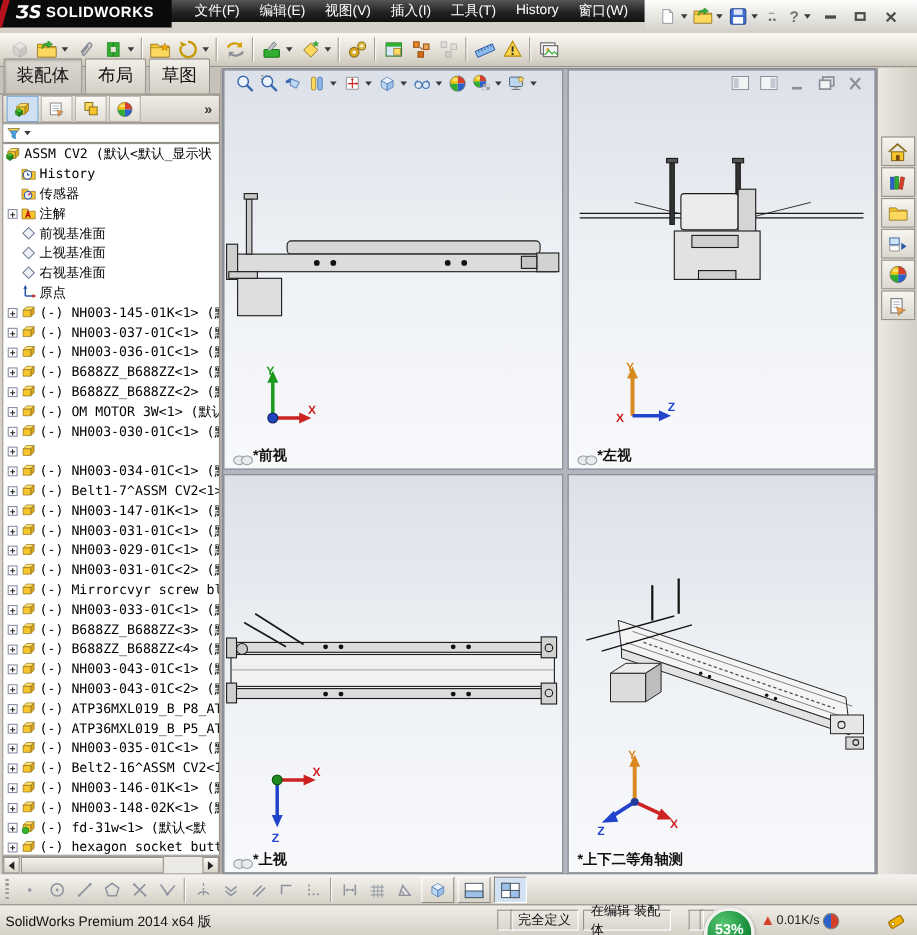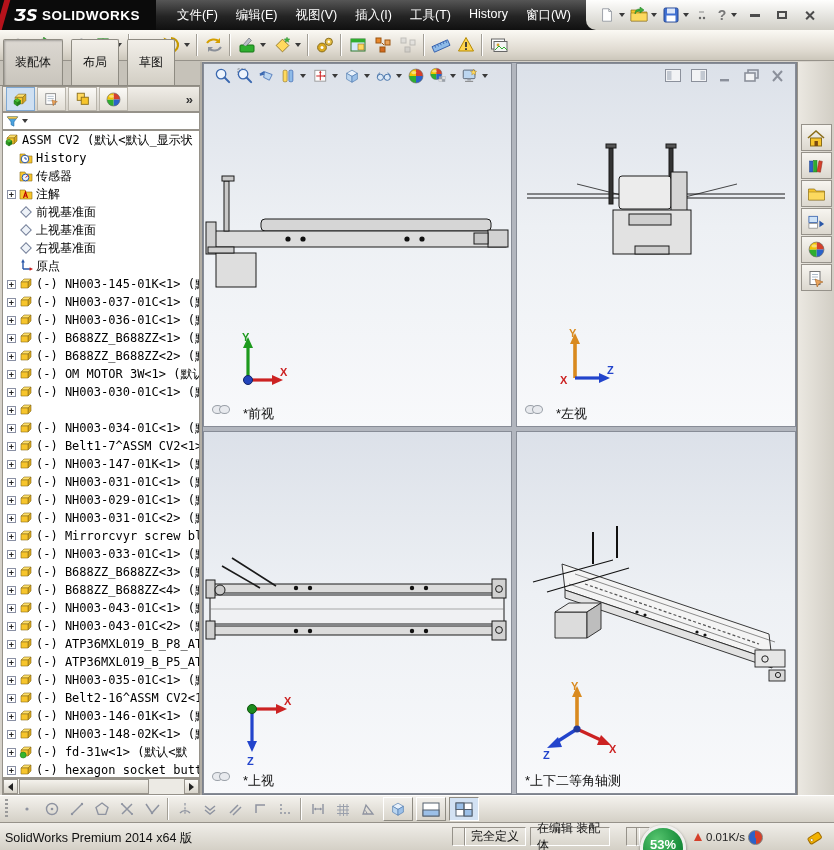--- a/index.html
+++ b/index.html
@@ -1,20 +1,20 @@
 <!DOCTYPE html>
 <html><head>
 <meta charset="utf-8">
 <style>
 html,body{margin:0;padding:0;background:#888}
 .app{position:relative;width:834px;height:850px;background:#d6d2ca;overflow:hidden;
  font-family:"Liberation Sans","DejaVu Sans",sans-serif;font-size:12px;color:#111}
 svg{display:block}
 
-.titlebar{position:absolute;left:0;top:0;width:834px;height:30px;background:linear-gradient(#565656,#242424 55%,#101010);display:flex;align-items:center}
+.titlebar{position:absolute;left:0;top:0;width:834px;height:20px;background:linear-gradient(#565656,#242424 55%,#101010);display:flex;align-items:center}
 .logo{display:flex;align-items:center;height:30px;padding:0 16px 0 14px;background:#0b0b0b;position:relative;flex:none}
 .logo::before{content:"";position:absolute;left:0;top:0;width:6px;height:30px;background:#b5121b;transform:skewX(-16deg)}
 .logo-mark{color:#fff;font-style:italic;font-weight:bold;font-size:16px;margin-right:4px;font-family:"DejaVu Sans",sans-serif}
 .logo-text{color:#fff;font-weight:bold;font-size:13.5px;letter-spacing:.5px}
 .menus{display:flex;margin-left:12px}
 .menu{color:#fff;font-size:12.5px;padding:7px 9px;cursor:default}
 .searchbtn{margin-left:4px;width:22px;height:22px;display:flex;align-items:center;justify-content:center}
 .quickzone{position:absolute;right:0;top:0;height:30px;width:248px;background:linear-gradient(#fefefd,#d0cec6);border-bottom-left-radius:10px;display:flex;align-items:center;padding-left:10px;box-sizing:border-box}
 .qbtn{width:22px;height:22px;display:flex;align-items:center;justify-content:center}
 .qhelp{font-size:14px;font-weight:bold;color:#777;width:16px;text-align:center}
@@ -25,21 +25,21 @@
 .ico-close{position:relative;width:11px;height:11px}
 .ico-close::before,.ico-close::after{content:"";position:absolute;left:5px;top:0;width:2.4px;height:11px;background:#4c4c4c}
 .ico-close::before{transform:rotate(45deg)}.ico-close::after{transform:rotate(-45deg)}
 
 .maintoolbar{position:absolute;left:0;top:30px;width:834px;height:31px;background:linear-gradient(#fbf9f4,#ded9cf 70%,#ccc7bb);border-bottom:1px solid #96928a;display:flex;align-items:center;padding-left:5px;box-sizing:border-box}
 .tbi{width:23px;height:23px;display:flex;align-items:center;justify-content:center;margin:0 1px;flex:none}
 .dis{opacity:.45;filter:grayscale(1)}
 .sep{width:0;height:22px;border-left:1px solid #a39f96;border-right:1px solid #fff;margin:0 3px;flex:none}
 
 .tabstrip{position:absolute;left:0;top:61px;width:202px;height:25px;background:#c6c2b9;display:flex;align-items:flex-end;padding-left:3px;box-sizing:border-box;border-bottom:1px solid #8e8b82}
-.tab{font-size:12px;padding:14px 11px;border:1px solid #8e8b82;border-bottom:none;background:linear-gradient(#f2efe9,#d2cec4);margin-right:8px;border-radius:2px 2px 0 0;white-space:nowrap}
+.tab{font-size:16px;padding:5px 11px;border:1px solid #8e8b82;border-bottom:none;background:linear-gradient(#f2efe9,#d2cec4);margin-right:2px;border-radius:2px 2px 0 0;white-space:nowrap}
 .tab.act{background:linear-gradient(#dcd8d2,#c9c5bc);box-shadow:inset 1px 1px 2px rgba(0,0,0,.25)}
 .panelhead{position:absolute;left:2px;top:86px;width:198px;height:26px;background:linear-gradient(#f0ede7,#d5d1c8);border:1px solid #96928a;display:flex;align-items:center;gap:2px;padding:0 3px;box-sizing:border-box}
 .phb{width:27px;height:22px;border:1px solid #b9b5ab;background:linear-gradient(#fbfaf7,#e2ded5);display:flex;align-items:center;justify-content:center}
 .phb.act{background:#cfe0f2;border-color:#7fa8d2}
 .more{margin-left:auto;font-weight:bold;color:#333;padding-right:3px;font-size:13px}
 .filterrow{position:absolute;left:2px;top:112px;width:198px;height:18px;background:#fff;border:1px solid #96928a;display:flex;align-items:center;padding-left:3px;box-sizing:border-box;gap:2px}
 .tree{position:absolute;left:2px;top:130px;width:198px;height:648px;background:#fff;border:1px solid #96928a;box-sizing:border-box;overflow:hidden}
 .trow{display:flex;align-items:center;height:18px;white-space:nowrap;padding-left:2px}
 .exp{width:9px;height:9px;border:1px solid #8a90a4;background:#fff;font:bold 9px/8px "Liberation Sans",sans-serif;text-align:center;color:#222;margin:0 3px 0 2px;flex:none;box-sizing:border-box}
 .exp:empty{border-color:transparent;background:transparent}
@@ -55,21 +55,21 @@
 .hs{position:absolute;left:2px;top:778px;width:198px;height:17px;background:#eceae4;border:1px solid #96928a;box-sizing:border-box}
 .hthumb{position:absolute;left:16px;top:0;width:130px;height:15px;background:linear-gradient(#f4f2ec,#d6d2c8);border:1px solid #96928a;box-sizing:border-box}
 .psplit{position:absolute;left:200px;top:62px;width:2px;height:733px;background:#b3afa6}
 
 .viewports{position:absolute;left:202px;top:62px;width:595px;height:733px;background:#b2b6be;border:1px solid #7d828c;box-sizing:border-box}
 .vp{position:absolute;background:linear-gradient(#dce1e9,#edf0f4 45%,#f8f9fb);border:1px solid #878c96;box-sizing:border-box;overflow:hidden}
 .vp1{left:0;top:0;width:309px;height:364px}
 .vp2{left:313px;top:0;right:0;height:364px}
 .vp3{left:0;top:368px;width:309px;bottom:0}
 .vp4{left:313px;top:368px;right:0;bottom:0}
-.vplabel{position:absolute;left:8px;bottom:3px;display:flex;align-items:flex-start;gap:13px;font-weight:normal;font-size:13px;color:#111}
+.vplabel{position:absolute;left:8px;bottom:3px;display:flex;align-items:flex-end;gap:0;font-weight:bold;font-size:13px;color:#111}
 .linkicon{display:flex;align-items:center}
 .linkicon i{width:9px;height:7px;border:1.6px solid #9aa0a8;border-radius:50%;display:inline-block;background:#e8eaee}
 .linkicon i+i{margin-left:-4px}
 .triad{position:absolute}
 .triad text{font:bold 11px "Liberation Sans",sans-serif}
 .model{position:absolute;left:0;top:0}
 .headsup{position:absolute;left:8px;top:2px;display:flex;align-items:center;z-index:4}
 .hub{width:22px;height:21px;display:flex;align-items:center;justify-content:center;flex:none}
 .doccontrols{position:absolute;top:5px;right:10px;display:flex;gap:8px;align-items:center;z-index:4}
 .dc{width:18px;height:15px;display:flex;align-items:center;justify-content:center}

